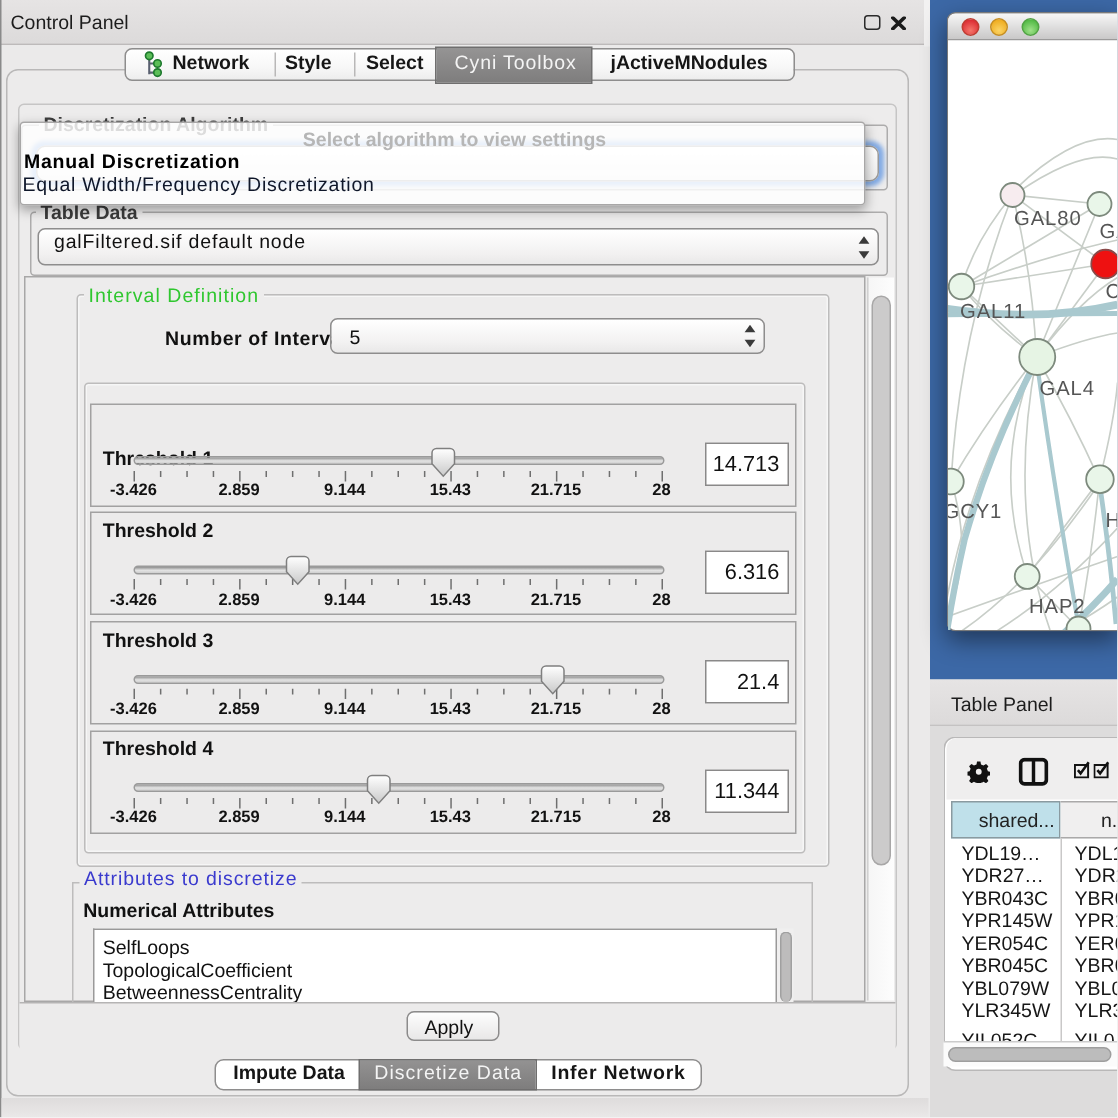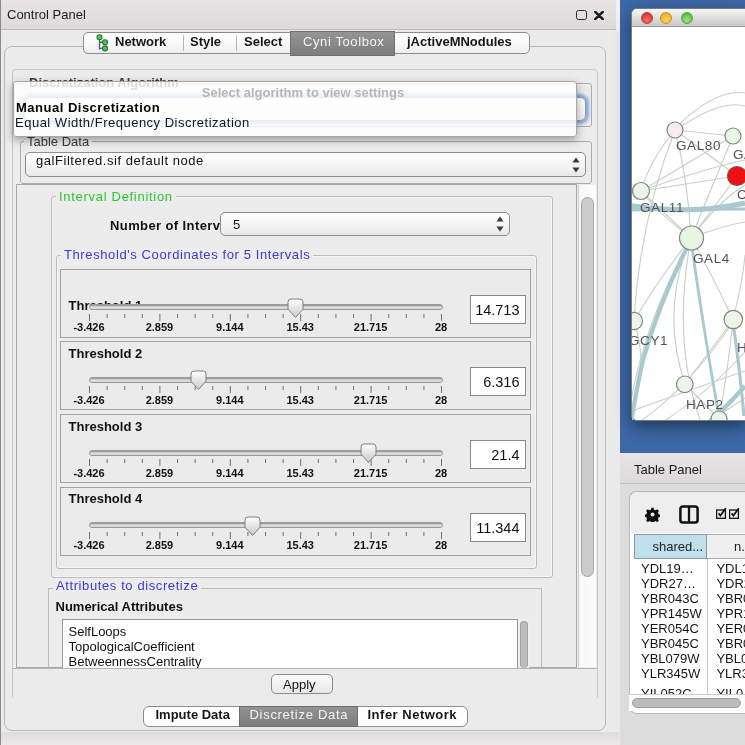--- a/index.html
+++ b/index.html
@@ -32,41 +32,40 @@
     </svg>
 <div class="txt" style="left:115px;top:33.5px;font-size:13px;line-height:15px;color:#161616;font-weight:700;">Network</div>
 <div class="txt" style="left:190px;top:33.5px;font-size:13px;line-height:15px;color:#161616;font-weight:700;">Style</div>
 <div class="txt" style="left:244px;top:33.5px;font-size:13px;line-height:15px;color:#161616;font-weight:700;">Select</div>
 <div class="txt" style="left:303px;top:33.5px;font-size:13px;line-height:15px;color:#f4f4f4;font-weight:normal;letter-spacing:0.6px;">Cyni Toolbox</div>
 <div class="txt" style="left:407px;top:33.5px;font-size:13px;line-height:15px;color:#161616;font-weight:700;">jActiveMNodules</div>
 <div class="abs" style="left:14px;top:83px;width:578px;height:44px;border:1px solid #adacac;border-radius:3px;"></div>
 <div class="txt" style="left:29px;top:74.5px;font-size:13px;line-height:15px;color:#3c3c3c;font-weight:700;background:#edecec;padding:0 3px;margin-left:-3px;">Discretization Algorithm</div>
 <div class="abs" style="left:24px;top:97px;width:562px;height:24px;background:linear-gradient(#ffffff,#ededed);border:1px solid #9a9a9a;border-radius:6px;box-shadow:0 0 3px 2.8px rgba(96,150,225,0.75);"></div>
 <div class="abs" style="left:20px;top:141px;width:572px;height:43px;border:1px solid #adacac;border-radius:3px;"></div>
-<div class="txt" style="left:27px;top:133.5px;font-size:13px;line-height:15px;color:#3c3c3c;font-weight:400;background:#edecec;padding:0 3px;margin-left:-3px;">Table Data</div>
+<div class="txt" style="left:27px;top:133.5px;font-size:13px;line-height:15px;color:#3c3c3c;font-weight:700;background:#edecec;padding:0 3px;margin-left:-3px;">Table Data</div>
 <div class="abs" style="left:25px;top:152px;width:561px;height:25px;background:linear-gradient(#ffffff,#f2f1f1 70%,#e9e8e8);border:1px solid #8e8d8d;border-radius:5px;"></div>
 <div class="txt" style="left:36px;top:153px;font-size:13px;line-height:15px;color:#111;font-weight:normal;letter-spacing:0.55px;">galFiltered.sif default node</div>
 <svg class="abs" style="left:569px;top:156px" width="14" height="18" viewBox="0 0 14 18">
       <path d="M7,1.5 L10.6,6.5 L3.4,6.5 Z" fill="#3a3a3a"></path>
       <path d="M7,16.5 L10.6,11.5 L3.4,11.5 Z" fill="#3a3a3a"></path>
     </svg>
 <div class="abs" style="left:16px;top:184px;width:561px;height:484px;border:1px solid #a8a7a7;background:#edecec;"></div>
 <div class="abs" style="left:578px;top:185px;width:18px;height:482px;background:linear-gradient(90deg,#f6f6f6,#fdfdfd);border-left:1px solid #d0d0d0;"></div>
 <div class="abs" style="left:581px;top:197px;width:13px;height:380px;background:#cccbcb;border:1px solid #a8a7a7;border-radius:7px;"></div>
 <div class="abs" style="left:51px;top:196px;width:502px;height:382px;border:1px solid #bdbcbc;border-radius:3px;box-shadow:inset 0 0 0 1px #f6f6f6;"></div>
 <div class="txt" style="left:59px;top:189px;font-size:13px;line-height:15px;color:#2fc72f;font-weight:normal;background:#edecec;padding:0 3px;margin-left:-3px;letter-spacing:0.7px;">Interval Definition</div>
 <div class="txt" style="left:86px;top:218px;font-size:13px;line-height:15px;color:#111;font-weight:700;letter-spacing:0.4px;margin-left:24px;">Number of Intervals</div>
 <div class="abs" style="left:220px;top:212px;width:290px;height:24px;background:linear-gradient(#ffffff,#f2f1f1 70%,#e9e8e8);border:1px solid #8e8d8d;border-radius:5px;"></div>
 <div class="txt" style="left:233px;top:217px;font-size:13px;line-height:15px;color:#111;font-weight:normal;">5</div>
 <svg class="abs" style="left:493px;top:215px" width="14" height="18" viewBox="0 0 14 18">
       <path d="M7,1.5 L10.6,6.5 L3.4,6.5 Z" fill="#3a3a3a"></path>
       <path d="M7,16.5 L10.6,11.5 L3.4,11.5 Z" fill="#3a3a3a"></path>
     </svg>
 <div class="abs" style="left:56px;top:255px;width:481px;height:314px;border:1px solid #bdbcbc;border-radius:3px;box-shadow:inset 0 0 0 1px #f6f6f6;"></div>
-<div class="txt" style="left:64px;top:246.5px;font-size:13px;line-height:15px;color:#3a3ace;font-weight:normal;background:#edecec;padding:0 3px;margin-left:-3px;letter-spacing:0.6px;">Threshold's Coordinates for 5 Intervals</div>
 <div class="abs" style="left:59.5px;top:268.7px;width:471px;height:69px;background:#ecebeb;border:1px solid #a2a1a1;"></div>
 <div class="txt" style="left:68.5px;top:273.2px;font-size:13px;line-height:15px;color:#111;font-weight:700;margin-top:25px;">Threshold 1</div>
 <div class="abs" style="left:88.5px;top:304.2px;width:354px;height:6px;background:linear-gradient(#8f8f8f,#e3e3e3 55%,#cfcfcf);border:1px solid #9a9a9a;border-radius:3px;"></div>
 <svg class="abs" style="left:59.5px;top:313.7px" width="471" height="9" viewBox="0 0 471 9">
       <path d="M29.5,0 L29.5,7" stroke="#6f6f6f" stroke-width="1"></path>
       <path d="M47.1,0 L47.1,4" stroke="#6f6f6f" stroke-width="1"></path>
       <path d="M64.7,0 L64.7,4" stroke="#6f6f6f" stroke-width="1"></path>
       <path d="M82.3,0 L82.3,4" stroke="#6f6f6f" stroke-width="1"></path>
       <path d="M99.9,0 L99.9,7" stroke="#6f6f6f" stroke-width="1"></path>
       <path d="M117.5,0 L117.5,4" stroke="#6f6f6f" stroke-width="1"></path>

